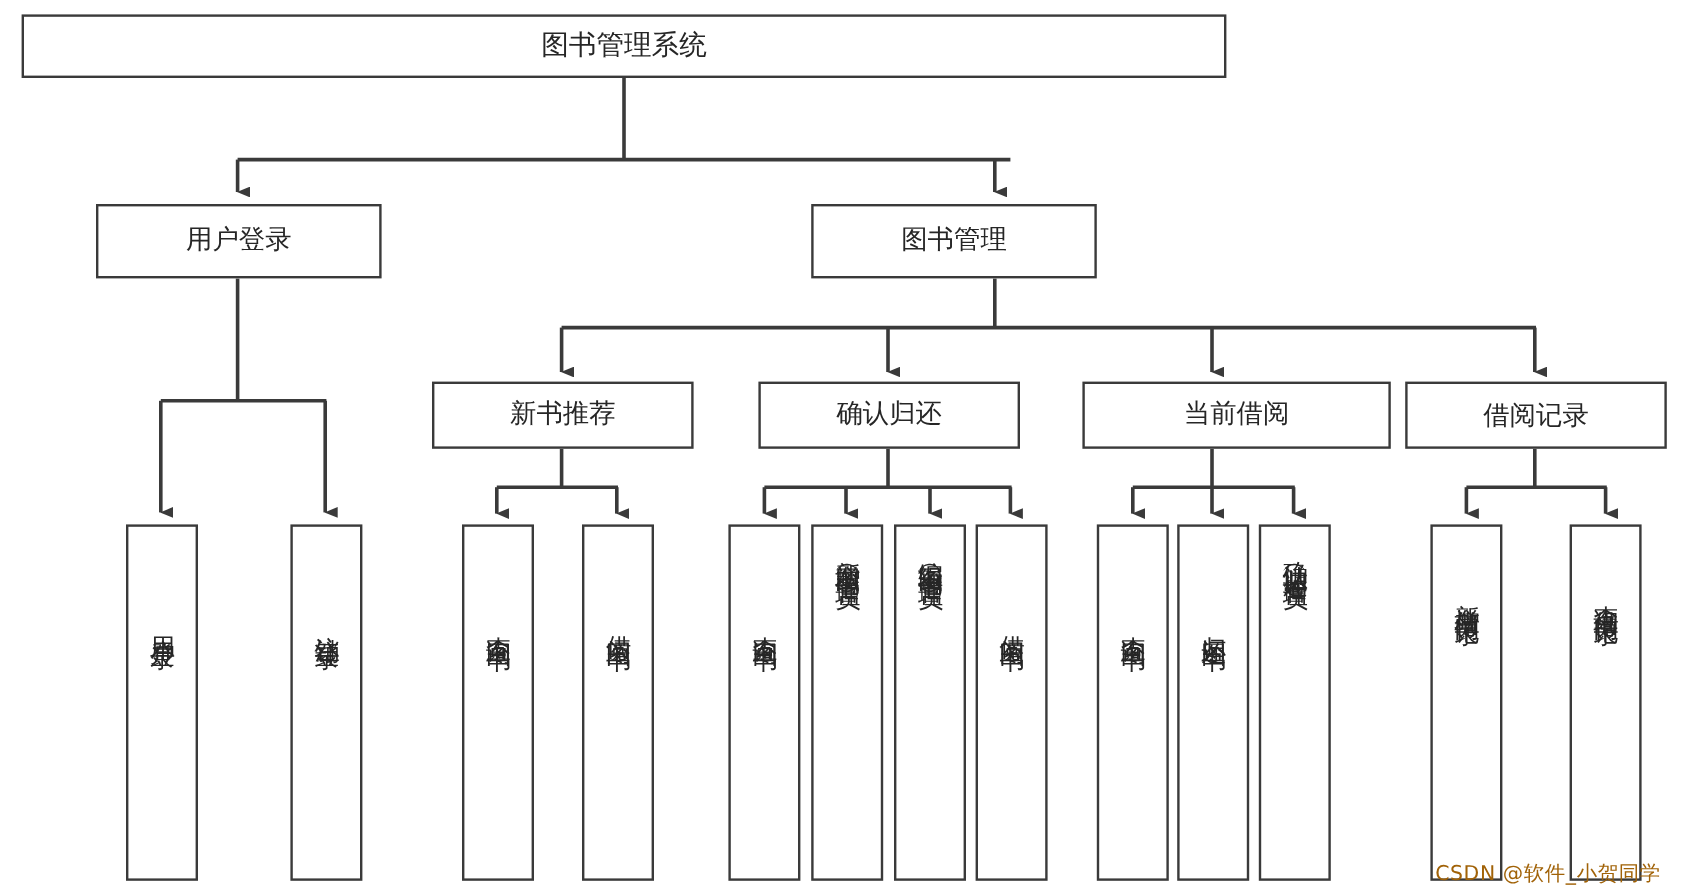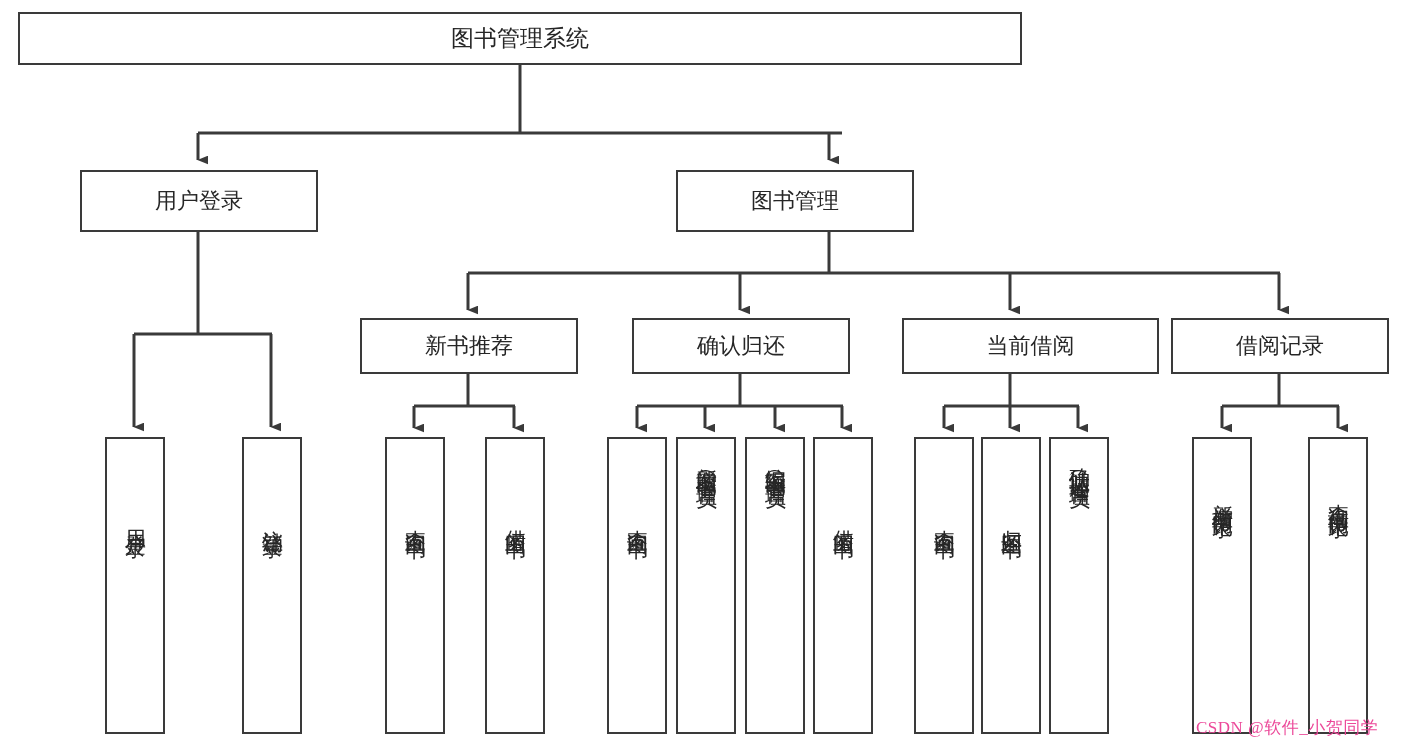--- a/index.html
+++ b/index.html
@@ -68,25 +68,24 @@
   }
   .node.vert.tall .label {
     margin-top: 10px;
   }
   .node.vert.medium .label {
     margin-top: 46px;
   }
   .watermark {
     position: absolute;
     font-size: 17px;
-    color: #ec4899;
+    color: #a16207;
     letter-spacing: 0.5px;
     white-space: nowrap;
     user-select: none;
-    font-family: Liberation Serif, serif;
   }
 </style>
 </head>
 <body>
 
 <div id="diagram">
 
   <svg class="connectors" viewBox="0 0 1405 747">
     <defs>
       <marker id="arrowhead" markerWidth="9" markerHeight="11" refX="4.5" refY="10.4" orient="auto" markerUnits="userSpaceOnUse">

